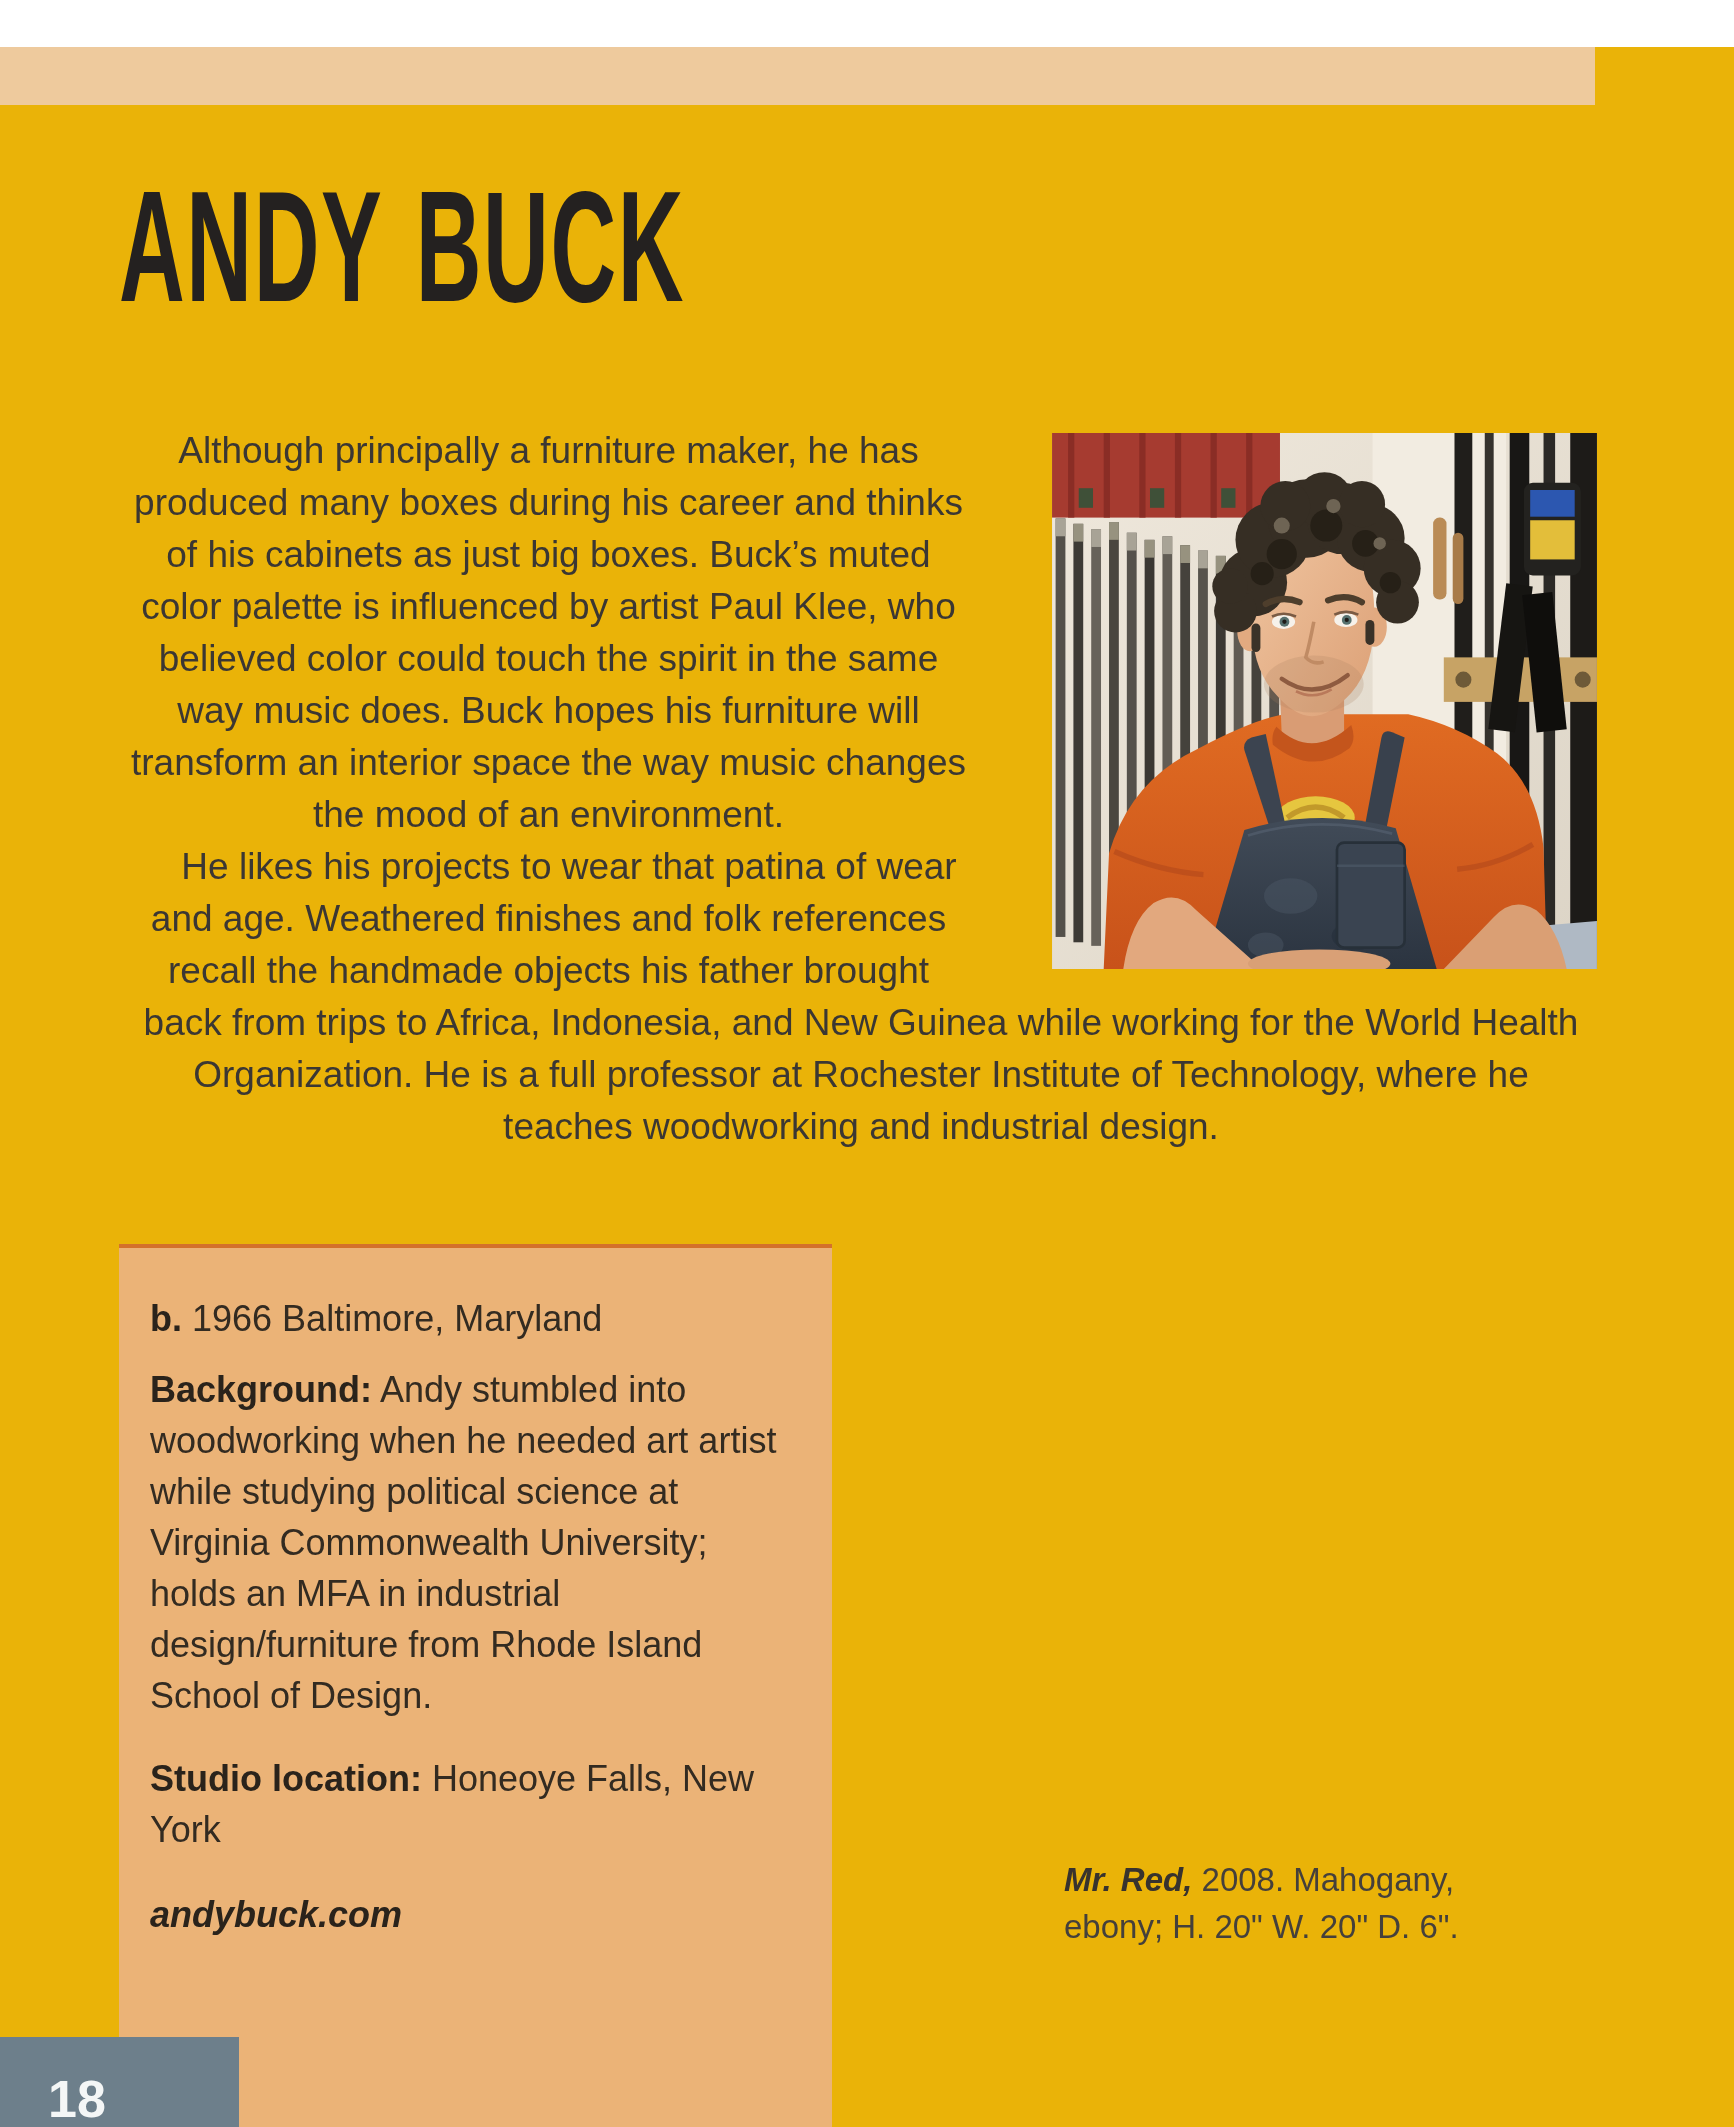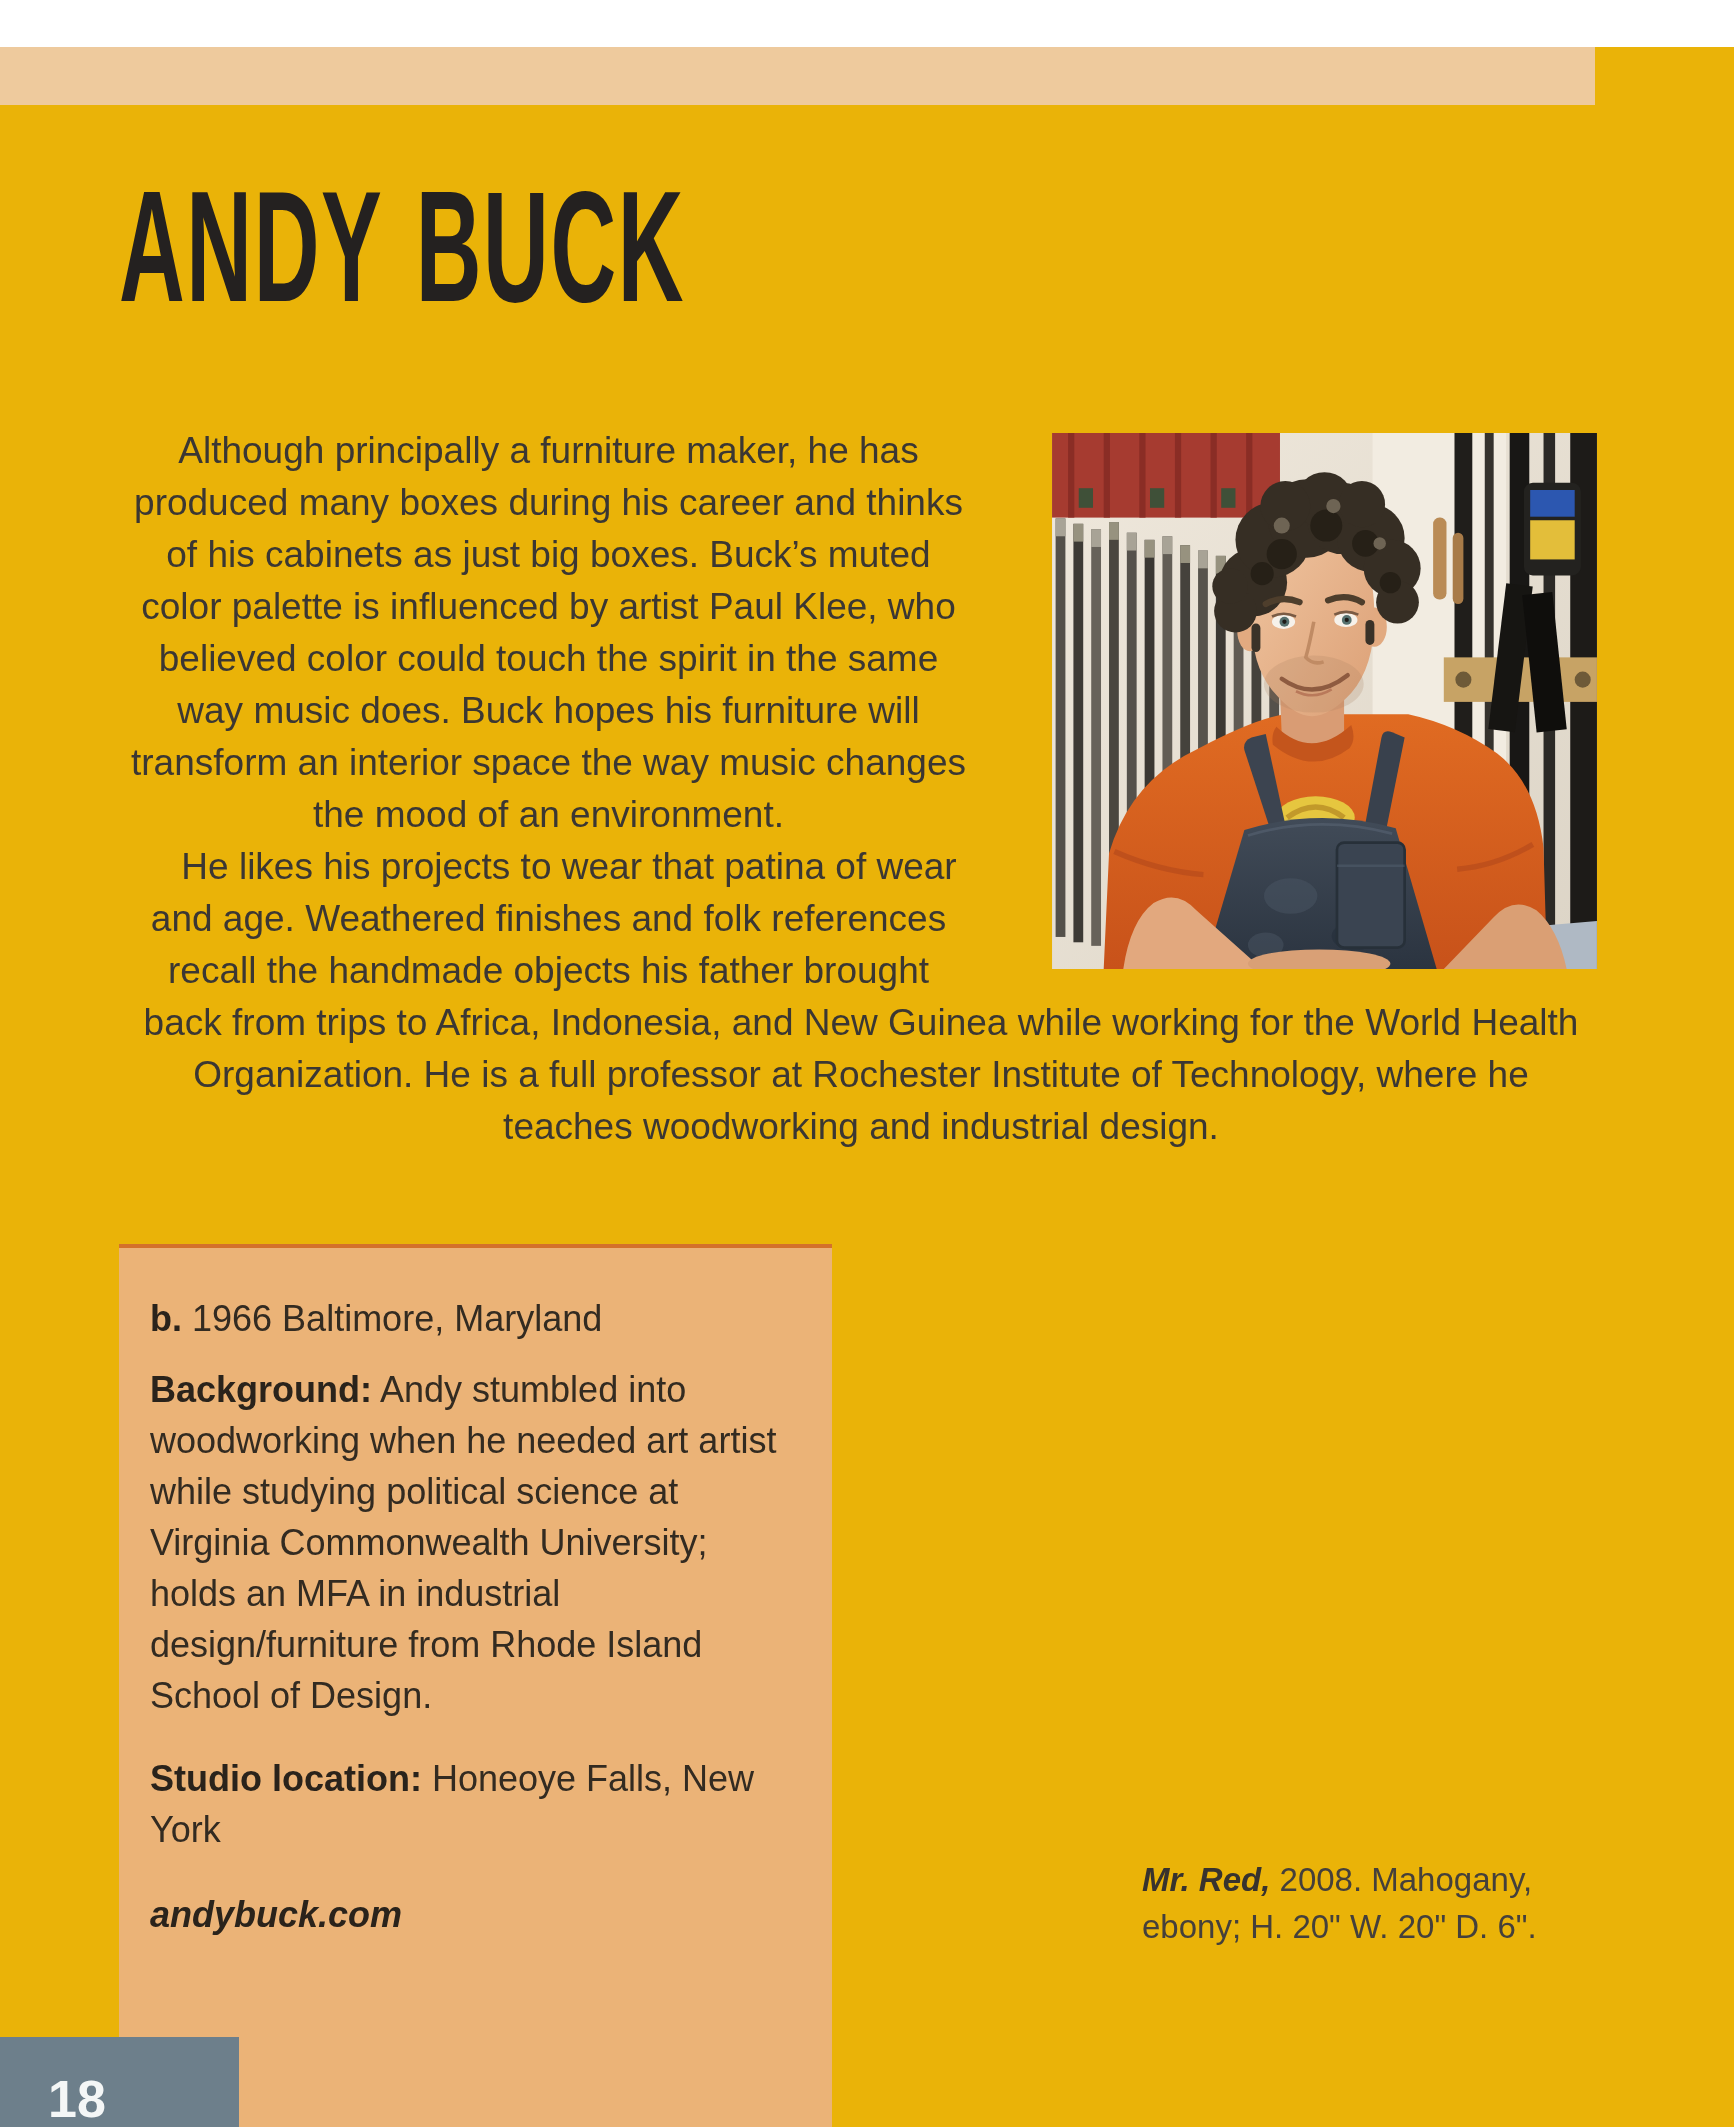--- a/index.html
+++ b/index.html
@@ -34,21 +34,21 @@
     padding:45px 36px 0 31px; font-size:36px; line-height:51px; color:#332B21;
   }
   .info-box p { margin:0; }
   .info-box .born { margin-bottom:19.6px; }
   .info-box .background { margin-bottom:32px; }
   .info-box .studio { margin-bottom:34px; }
   .info-box .bold { font-weight:700; color:#2A231B; }
   .info-box .site { font-weight:700; font-style:italic; color:#2A231B; }
 
   .caption {
-    position:absolute; left:1142px; top:1809px; width:488px;
+    position:absolute; left:1064px; top:1809px; width:488px;
     font-size:33px; line-height:47px; color:#45403B;
   }
   .caption .cap-title { font-weight:700; font-style:italic; color:#38332E; }
 
   .page-tab {
     position:absolute; left:0; top:1990px; width:239px; height:180px;
     background:#6D7F8B; z-index:5;
   }
   .page-tab span {
     position:absolute; left:48px; top:32px;

